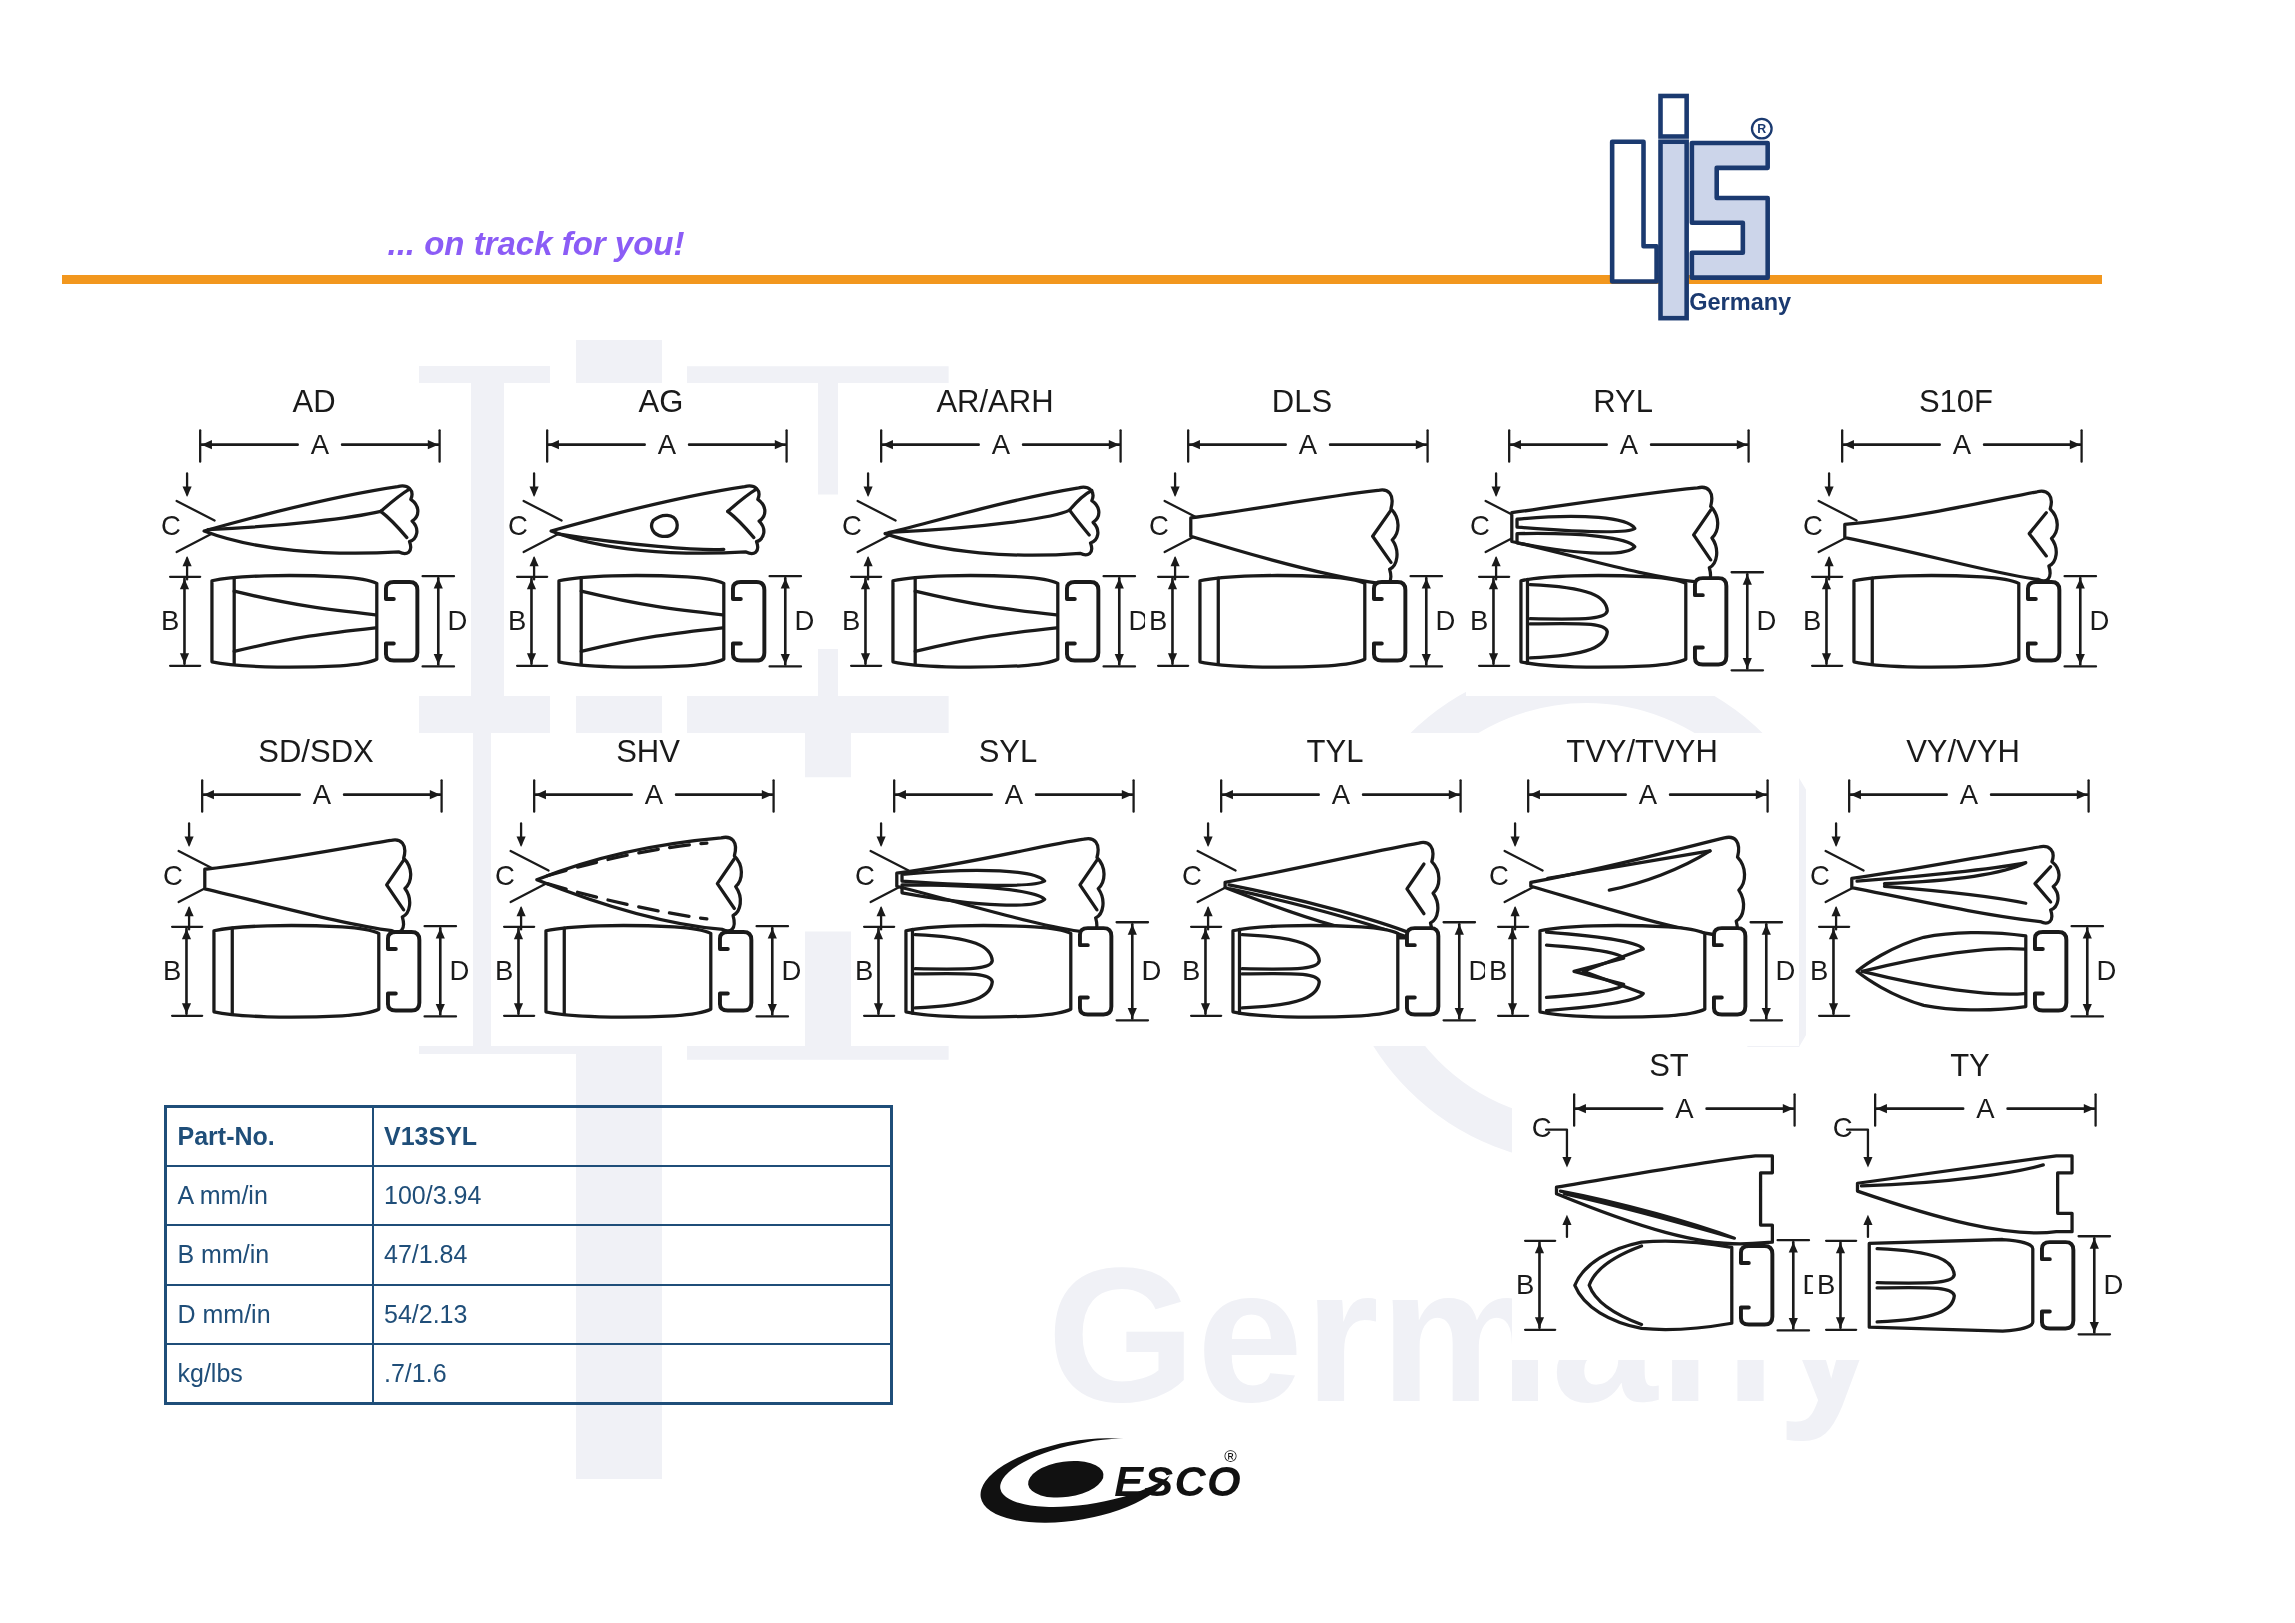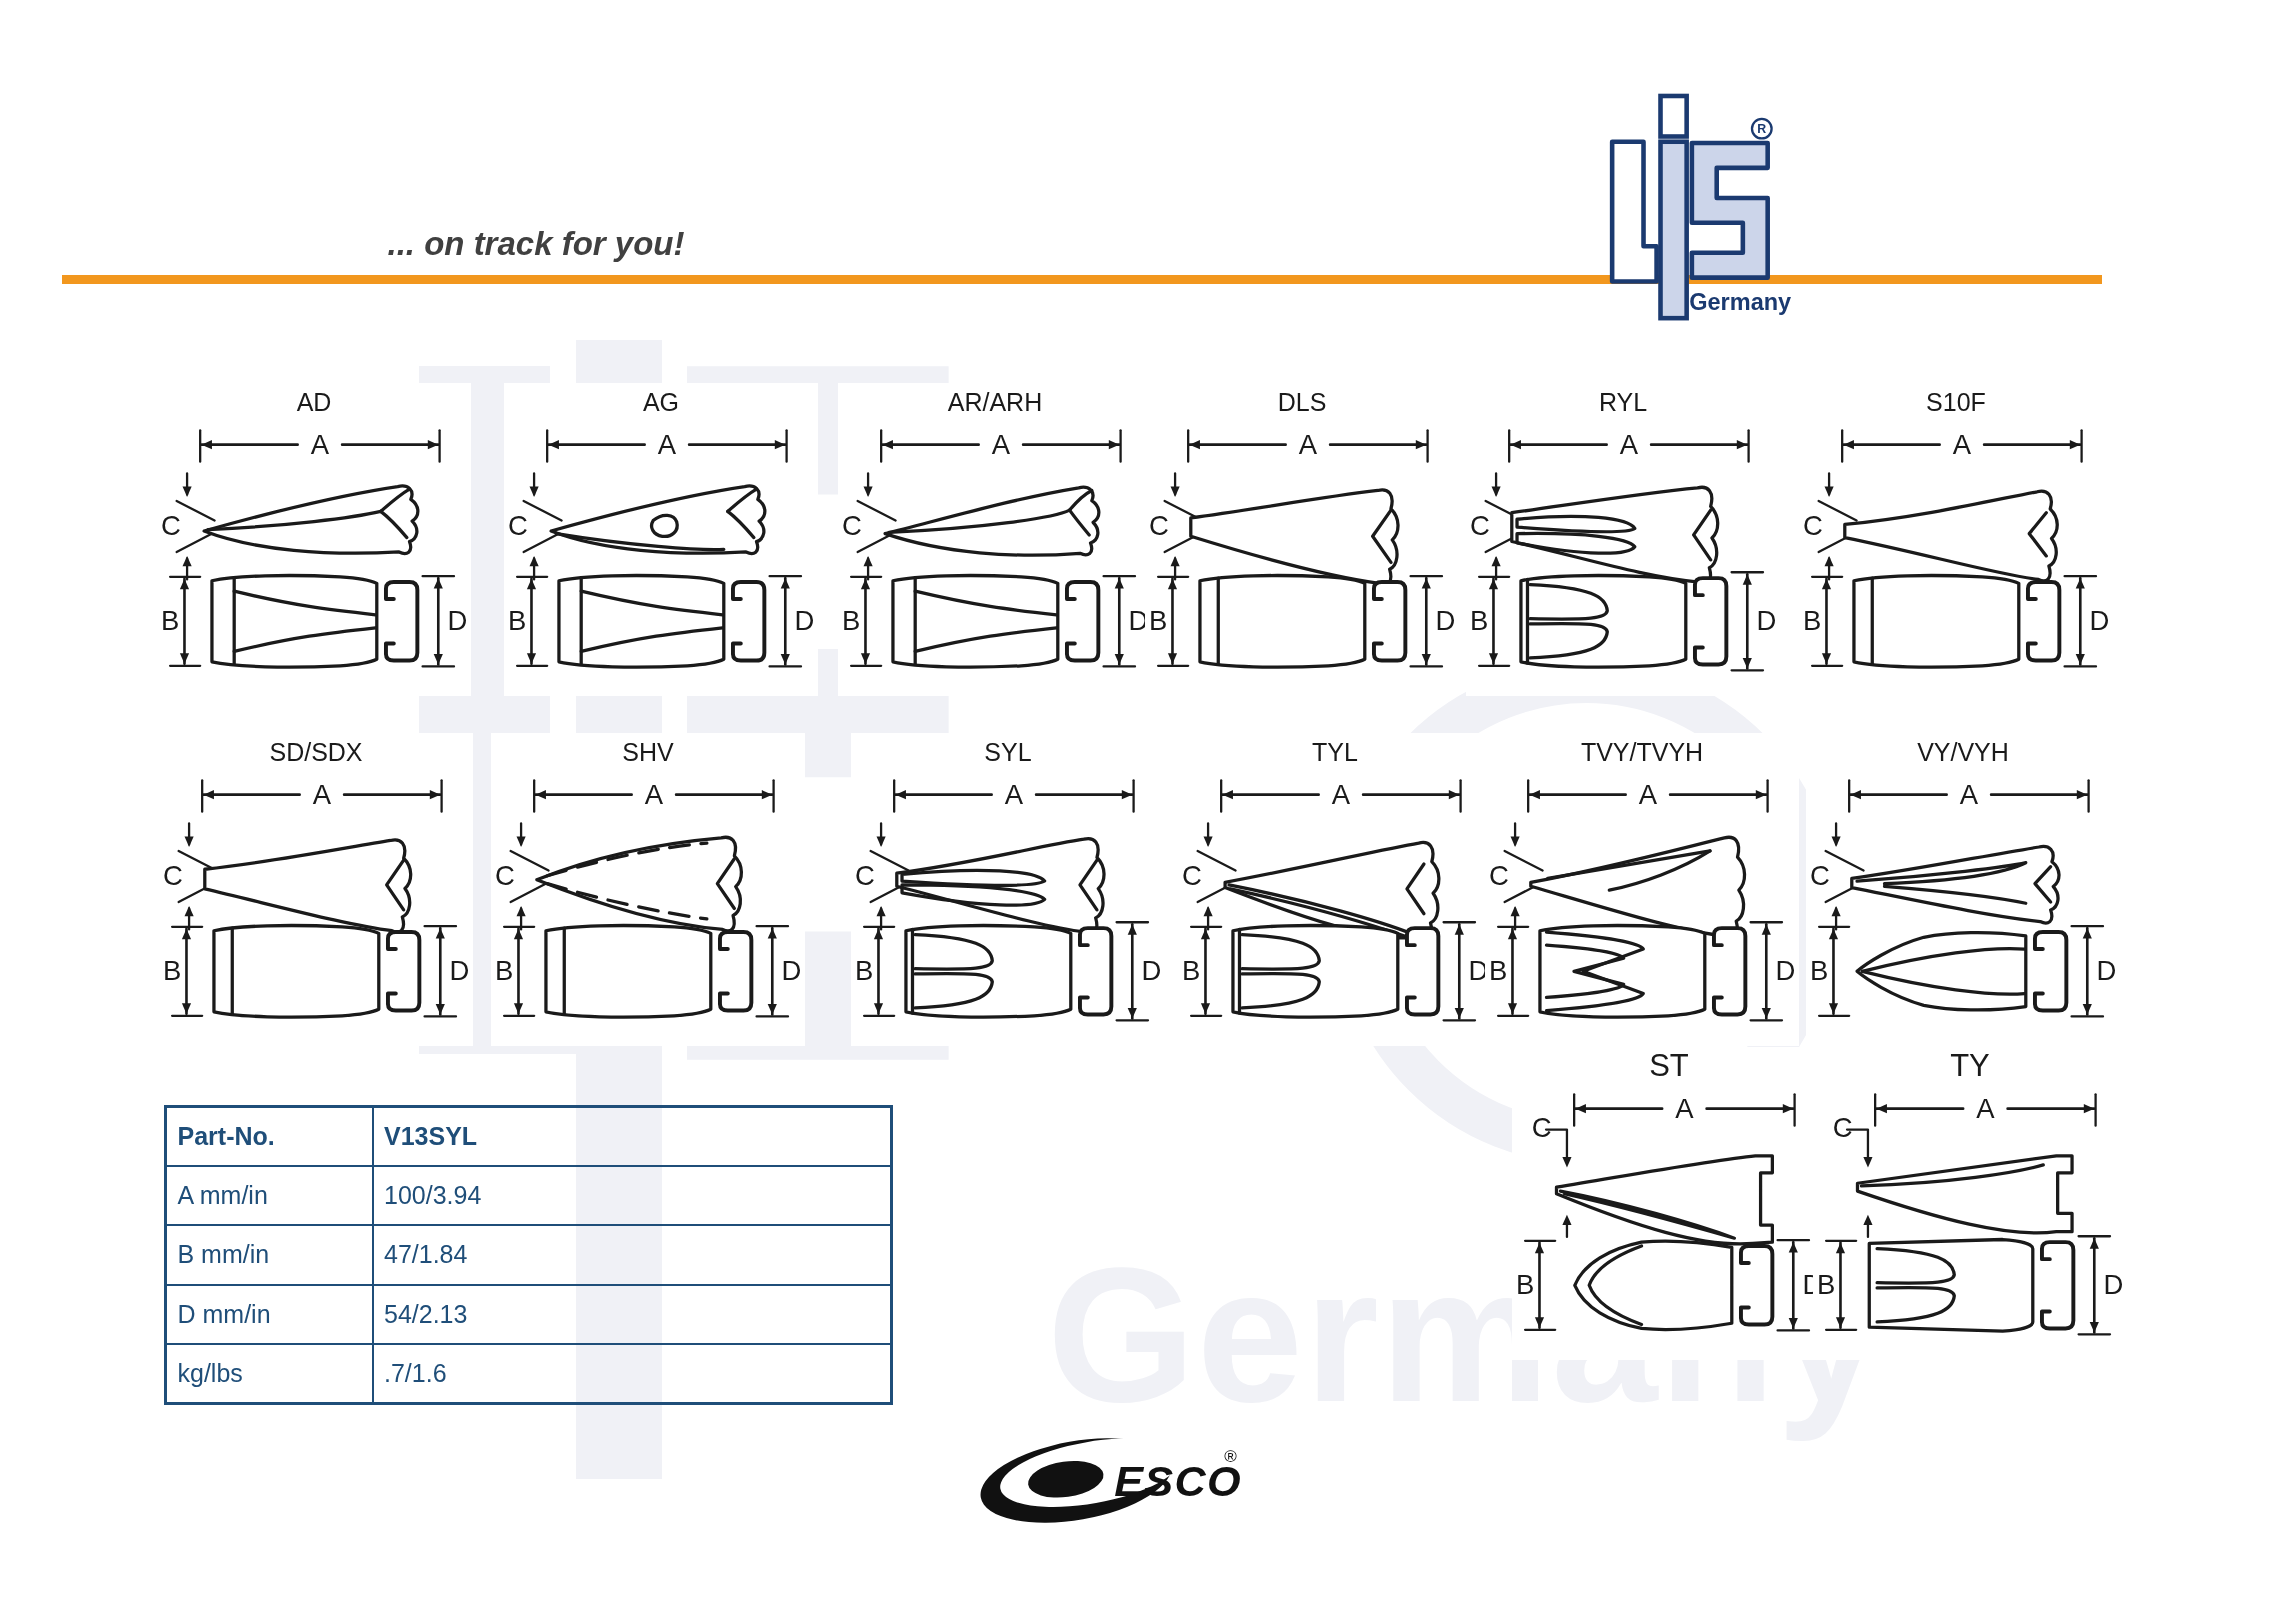--- a/index.html
+++ b/index.html
@@ -17,26 +17,26 @@
   #wm-l-foot{left:419px;top:955px;width:236px;height:99px;}
   #wm-i-dot{left:576px;top:340px;width:86px;height:118px;}
   #wm-i-stem{left:576px;top:497px;width:86px;height:982px;}
   #wm-ring{left:1335px;top:661px;width:419px;height:419px;border:42px solid var(--wm);
            border-radius:50%;background:transparent;}
   #wm-s-svg{left:0;top:0;width:2295px;height:1623px;z-index:0;}
   #wm-germany{left:1047px;top:1225px;font-size:191px;font-weight:700;color:var(--wm);
               letter-spacing:1.3px;z-index:0;}
   
   #tagline{left:353px;top:225px;width:366px;text-align:center;font-size:33px;
-           font-style:italic;font-weight:600;color:#404040;z-index:2;}
+           font-style:italic;font-weight:600;color:#8b5cf6;z-index:2;}
   #orange-bar{left:62px;top:275px;width:2040px;height:8.5px;background:var(--orange);z-index:1;}
   #lis-logo{left:1603px;top:84px;width:281px;height:237px;z-index:3;}
   
   .cell{position:absolute;width:314px;background:#fff;z-index:1;}
-  .cell-title{height:38px;line-height:38px;text-align:center;font-size:25px;color:#1a1a1a;}
+  .cell-title{height:38px;line-height:38px;text-align:center;font-size:31px;color:#1a1a1a;}
   .cell svg{display:block;width:314px;height:275px;}
   .r3 .cell-title{font-size:31px;}
   .cell-ad{left:157px;top:383px;} .cell-ag{left:504px;top:383px;}
   .cell-ar-arh{left:838px;top:383px;} .cell-dls{left:1145px;top:383px;}
   .cell-ryl{left:1466px;top:383px;} .cell-s10f{left:1799px;top:383px;}
   .cell-sd-sdx{left:131px;top:733px;margin-left:28px;} .cell-shv{left:491px;top:733px;}
   .cell-syl{left:851px;top:733px;} .cell-tyl{left:1178px;top:733px;}
   .cell-tvy-tvyh{left:1485px;top:733px;} .cell-vy-vyh{left:1806px;top:733px;}
   .cell-st{left:1512px;top:1047px;} .cell-ty{left:1813px;top:1047px;}
   

